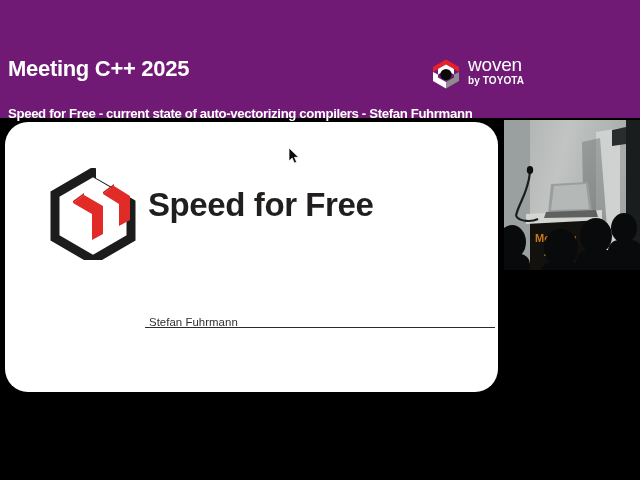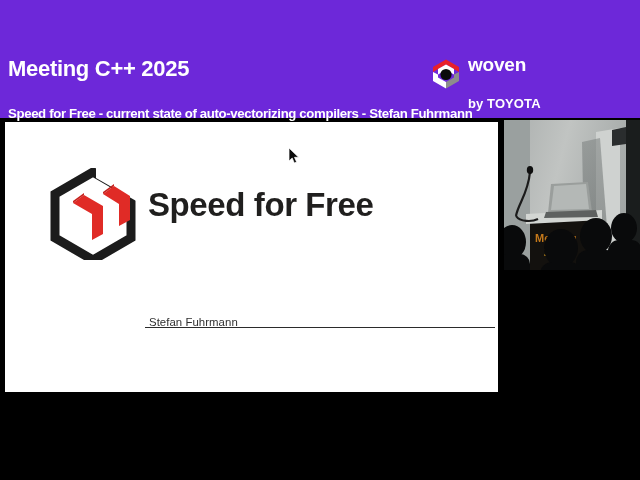--- a/index.html
+++ b/index.html
@@ -4,51 +4,51 @@
 <style>
   * { margin:0; padding:0; box-sizing:border-box; }
   html,body {
     width:640px; height:480px; overflow:hidden;
     background:#000;
     font-family:"Liberation Sans", sans-serif;
   }
   #stage { position:relative; width:640px; height:480px; background:#000; }
 
   
-  #header { position:absolute; left:0; top:0; width:640px; height:118px; background:#6d28d9; }
+  #header { position:absolute; left:0; top:0; width:640px; height:118px; background:#701a75; }
   #event-title {
     position:absolute; left:8px; top:56px;
     font-size:22px; font-weight:700; color:#ffffff;
     letter-spacing:-0.3px; white-space:nowrap;
   }
   #talk-subtitle {
     position:absolute; left:8px; top:106px;
     font-size:13.2px; font-weight:700; color:#ffffff;
     letter-spacing:-0.35px; white-space:nowrap;
   }
 
   
   #woven-logo { position:absolute; left:430px; top:56px; width:118px; height:36px; }
   #woven-mark { position:absolute; left:0; top:2px; width:32px; height:32px; }
   #woven-wordmark { position:absolute; left:38px; top:0px; width:80px; height:36px; }
   .woven-word {
     position:absolute; left:0; top:-1px;
-    font-size:19px; font-weight:700; color:#fff;
+    font-size:19px; font-weight:400; color:#fff;
     letter-spacing:-0.2px; line-height:19px;
   }
   .woven-by {
     position:absolute; left:0; top:19px;
-    font-size:13px; font-weight:700; color:#fff;
-    letter-spacing:0.1px; line-height:11px; white-space:nowrap;margin-top:23px;
+    font-size:10px; font-weight:700; color:#fff;
+    letter-spacing:0.1px; line-height:11px; white-space:nowrap;
   }
 
   
   #slide {
     position:absolute; left:5px; top:122px; width:493px; height:270px;
-    background:#ffffff; overflow:hidden;
+    background:#ffffff; overflow:hidden;border-radius:23px;
   }
   #mcpp-logo { position:absolute; left:43px; top:46px; width:90px; height:92px; }
   #slide-title {
     position:absolute; left:143px; top:64px;
     font-size:33px; font-weight:700; color:#201f1e;
     letter-spacing:-0.4px; white-space:nowrap;
   }
   #slide-subtitle {
     position:absolute; left:144px; top:112px;
     font-size:12.4px; font-weight:400; color:#3a3a3a;

